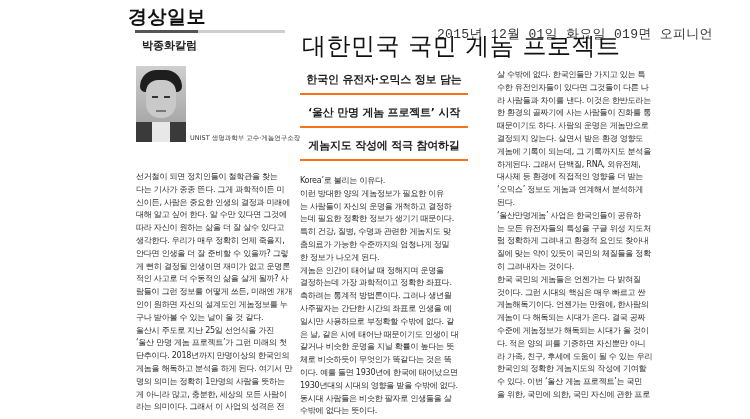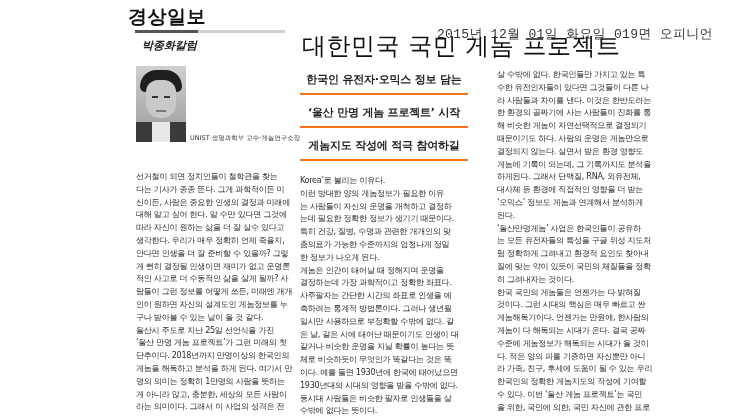--- a/index.html
+++ b/index.html
@@ -2,21 +2,21 @@
 <html><head>
 <meta charset="utf-8">
 <style>
   html, body { margin:0; padding:0; background:#ffffff; }
   body { width:750px; height:419px; position:relative; overflow:hidden;
          font-family:"DejaVu Sans", sans-serif; color:#222; }
   .pub { position:absolute; left:128px; top:4px; font-size:19px; font-weight:bold; color:#111; letter-spacing:0.5px; }
   .dateline { position:absolute; left:437px; top:25px; font-family:Liberation Mono, monospace; font-size:13px; color:#333; letter-spacing:0.3px; }
   .rule-wrap { position:absolute; left:135px; top:30px; width:150px; height:3px; background:#cfcfcf; }
   .rule-dark { position:absolute; left:0; top:0; width:63px; height:3px; background:#555; }
-  .column-label { position:absolute; left:142px; top:38px; font-size:11px; font-weight:bold; color:#222;font-style:italic; }
+  .column-label { position:absolute; left:142px; top:38px; font-size:11px; font-weight:bold; color:#222; }
   .headline { position:absolute; left:302px; top:30px; font-size:24px; color:#111; letter-spacing:0.5px; }
   .photo { position:absolute; left:136px; top:66px; width:50px; height:76px; background:linear-gradient(180deg,#cfcfcf 0%,#9a9a9a 100%); overflow:hidden; }
   .photo .hair { position:absolute; left:4px; top:4px; width:42px; height:22px; background:#1e1e1e; border-radius:18px 18px 6px 6px; }
   .photo .face { position:absolute; left:10px; top:14px; width:30px; height:38px; background:#c9c9c9; border-radius:12px 12px 14px 14px; }
   .photo .eyeL, .photo .eyeR { position:absolute; top:30px; width:6px; height:2px; background:#333; }
   .photo .eyeL { left:16px; } .photo .eyeR { left:28px; }
   .photo .mouth { position:absolute; left:20px; top:44px; width:10px; height:2px; background:#777; }
   .photo .shirt { position:absolute; left:0; top:56px; width:50px; height:20px; background:#3a3a3a; }
   .photo .collar { position:absolute; left:16px; top:56px; width:18px; height:20px; background:#e8e8e8; }
   .byline { position:absolute; left:190px; top:134px; font-size:6.5px; color:#333; white-space:nowrap;text-align:center; }
@@ -76,43 +76,42 @@
     <p>게놈을 해독하고 분석을 하게 된다. 여기서 만</p>
     <p>명의 의미는 정확히 1만명의 사람을 뜻하는</p>
     <p>게 아니라 많고, 충분한, 세상의 모든 사람이</p>
     <p>라는 의미이다. 그래서 이 사업의 성격은 전</p>
   </div>
 <div class="col col2" id="col2">
     <p>Korea’로 불리는 이유다.</p>
     <p>  이런 방대한 양의 게놈정보가 필요한 이유</p>
     <p>는 사람들이 자신의 운명을 개척하고 결정하</p>
     <p>는데 필요한 정확한 정보가 생기기 때문이다.</p>
-    <p>특히 건강, 질병, 수명과 관련한 개개인의 맞</p>
+    <p>특히 건강, 질병, 수명과 관련한 게놈지도 맞</p>
     <p>춤의료가 가능한 수준까지의 엄청나게 정밀</p>
     <p>한 정보가 나오게 된다.</p>
     <p>  게놈은 인간이 태어날 때 정해지며 운명을</p>
     <p>결정하는데 가장 과학적이고 정확한 좌표다.</p>
+    <p>측하려는 통계적 방법론이다. 그러나 생년월</p>
     <p>사주팔자는 간단한 시간의 좌표로 인생을 예</p>
-    <p>측하려는 통계적 방법론이다. 그러나 생년월</p>
     <p>일시만 사용하므로 부정확할 수밖에 없다. 같</p>
     <p>은 날, 같은 시에 태어난 때문이기도 인생이 대</p>
     <p>같거나 비슷한 운명을 지닐 확률이 높다는 뜻</p>
     <p>체로 비슷하듯이 무엇인가 똑같다는 것은 똑</p>
     <p>이다. 예를 들면 1930년에 한국에 태어났으면</p>
     <p>1930년대의 시대의 영향을 받을 수밖에 없다.</p>
     <p>동시대 사람들은 비슷한 팔자로 인생들을 살</p>
     <p>수밖에 없다는 뜻이다.</p>
     <p>  수 만년동안 한반도에서 태어나고 서로 유</p>
   </div>
 <div class="col col3" id="col3">
     <p>살 수밖에 없다. 한국인들만 가지고 있는 특</p>
     <p>수한 유전인자들이 있다면 그것들이 다른 나</p>
     <p>라 사람들과 차이를 낸다. 이것은 한반도라는</p>
     <p>한 환경의 골짜기에 사는 사람들이 진화를 통</p>
-    <p>해 비슷한 게놈이 자연선택적으로 결정되기</p>
     <p>때문이기도 하다. 사람의 운명은 게놈만으로</p>
     <p>결정되지 않는다. 살면서 받은 환경 영향도</p>
     <p>게놈에 기록이 되는데, 그 기록까지도 분석을</p>
     <p>하게된다. 그래서 단백질, RNA, 외유전체,</p>
     <p>대사체 등 환경에 직접적인 영향을 더 받는</p>
     <p>‘오믹스’ 정보도 게놈과 연계해서 분석하게</p>
     <p>된다.</p>
     <p>  ‘울산만명게놈’ 사업은 한국인들이 공유하</p>
     <p>는 모든 유전자들의 특성을 구글 위성 지도처</p>
     <p>럼 정확하게 그려내고 환경적 요인도 찾아내</p>

